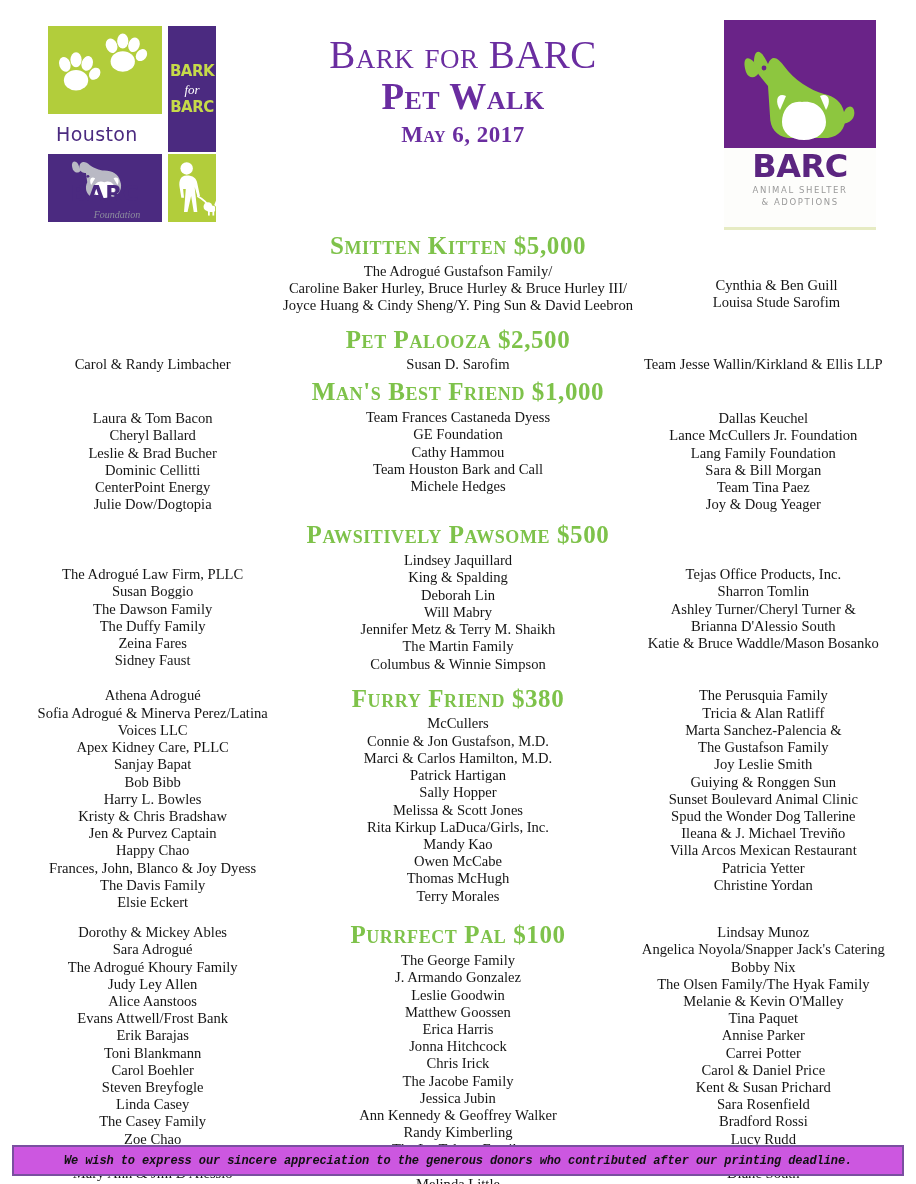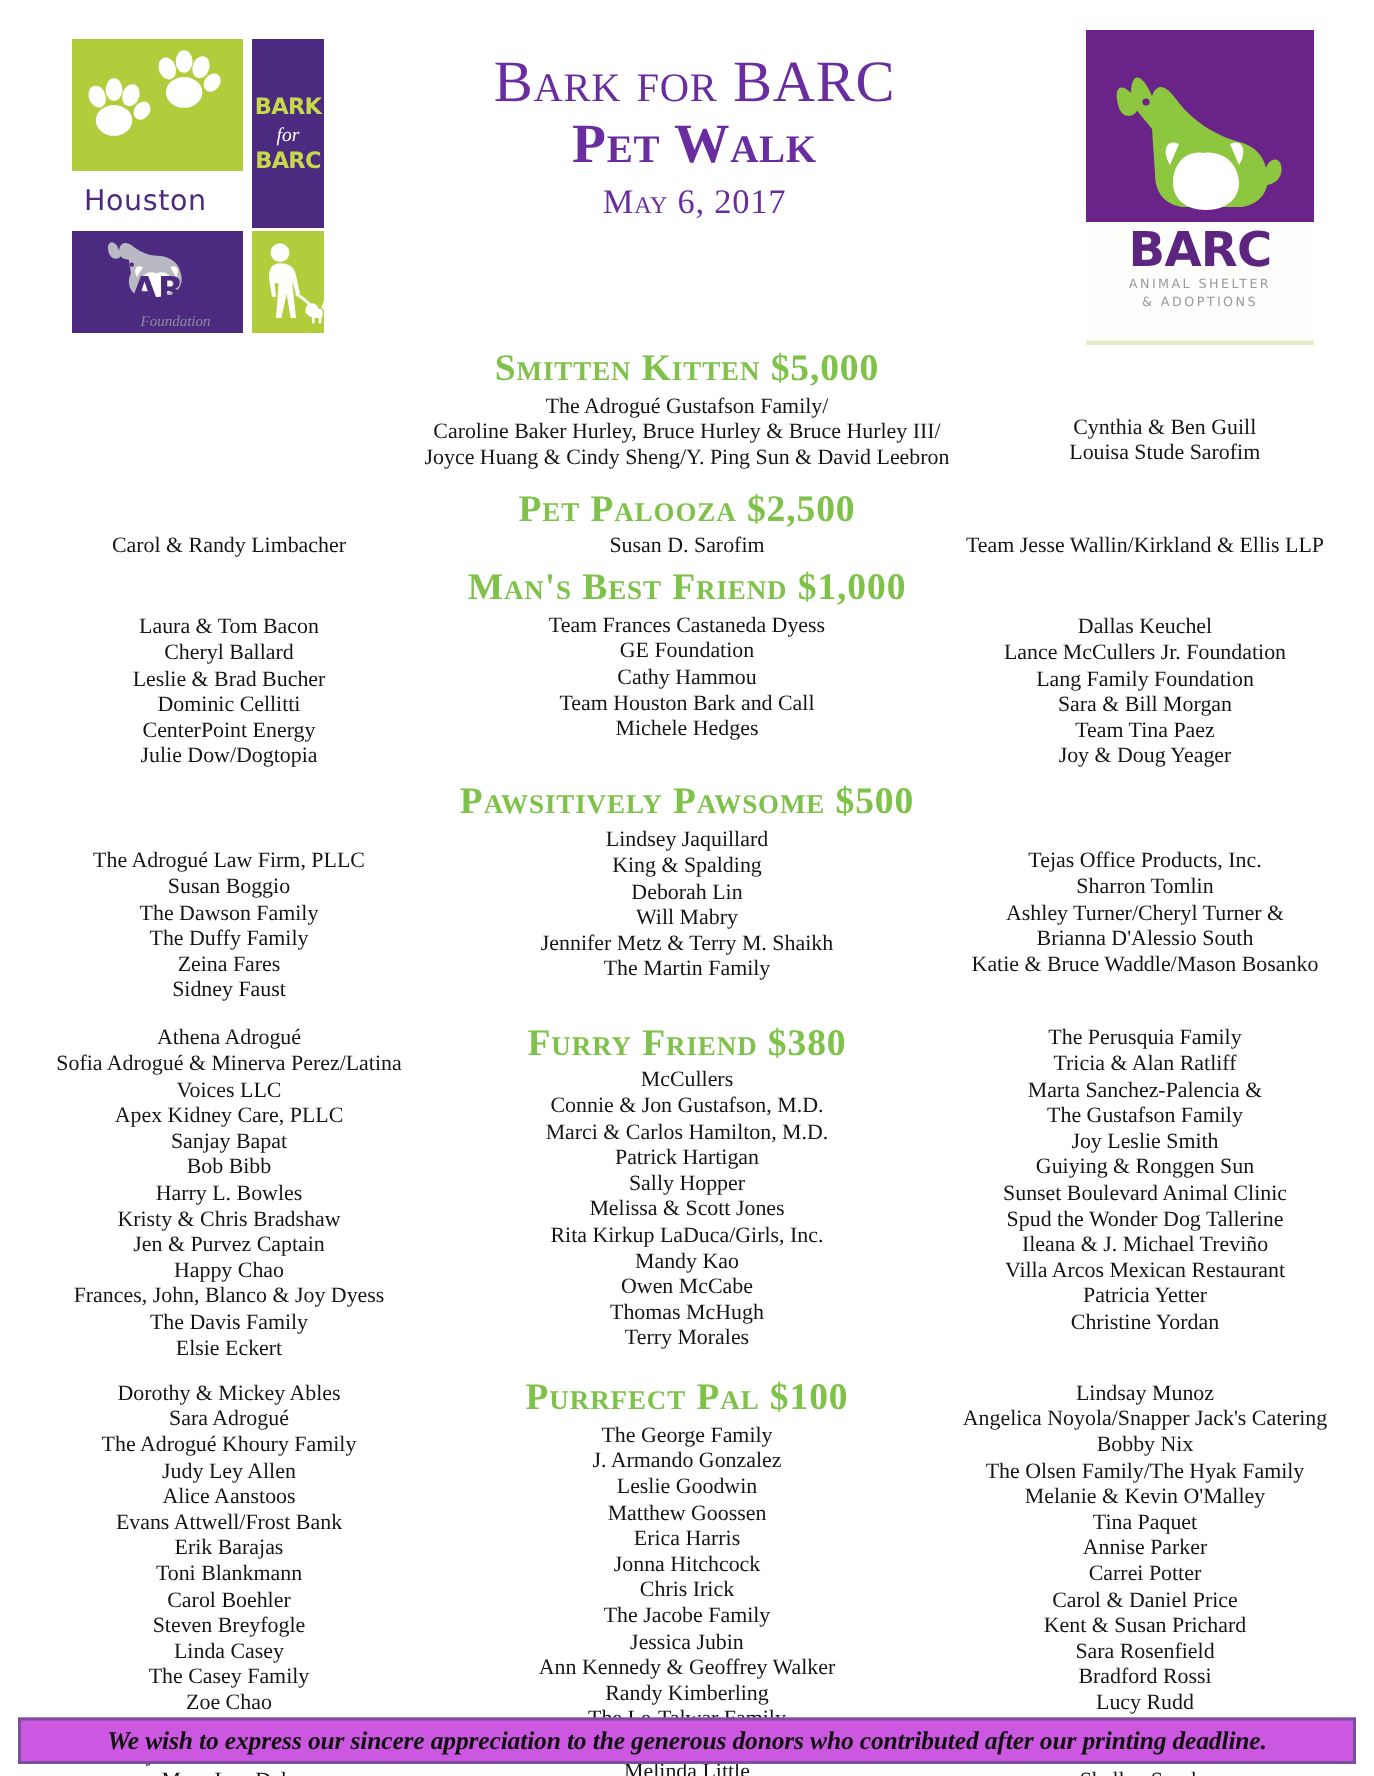--- a/index.html
+++ b/index.html
@@ -147,21 +147,21 @@
     font-family: "Liberation Serif", "DejaVu Serif", serif;
     font-weight: bold;
     font-size: 37px;
     line-height: 1.12;
     font-variant: small-caps;
     letter-spacing: .5px;
   }
   .title-date {
     color: #6a2da0;
     font-family: "Liberation Serif", "DejaVu Serif", serif;
-    font-weight: normal;
+    font-weight: bold;
     font-size: 23px;
     line-height: 1.5;
     font-variant: small-caps;
     letter-spacing: .5px;
   }
 
   
   .logo-right {
     position: absolute;
     left: 724px;
@@ -260,24 +260,24 @@
     width: 892px;
     height: 31px;
     background: #cc57e0;
     border: 2px solid #7a4fa0;
     box-sizing: border-box;
     display: flex;
     align-items: center;
     justify-content: center;
   }
   .footer-text {
-    font-family: Liberation Serif, serif;
+    font-family: Liberation Mono, monospace;
     font-style: italic;
     font-weight: bold;
-    font-size: 17px;
+    font-size: 12px;
     color: #111111;
     letter-spacing: -0.1px;
     white-space: nowrap;
   }
 </style>
 </head>
 <body>
 
 <div id="page">
 
@@ -440,20 +440,21 @@
             <span class="nm">Zeina Fares</span>
             <span class="nm">Sidney Faust</span>
           </div>
           <div class="col col-center">
             <span class="nm">Lindsey Jaquillard</span>
             <span class="nm">King &amp; Spalding</span>
             <span class="nm">Deborah Lin</span>
             <span class="nm">Will Mabry</span>
             <span class="nm">Jennifer Metz &amp; Terry M. Shaikh</span>
             <span class="nm">The Martin Family</span>
+            <span class="nm">Columbus &amp; Winnie Simpson</span>
           </div>
           <div class="col col-right">
             <span class="nm">Tejas Office Products, Inc.</span>
             <span class="nm">Sharron Tomlin</span>
             <span class="nm">Ashley Turner/Cheryl Turner &amp;</span>
             <span class="nm">Brianna D'Alessio South</span>
             <span class="nm">Katie &amp; Bruce Waddle/Mason Bosanko</span>
           </div>
         </div>
       </div>

